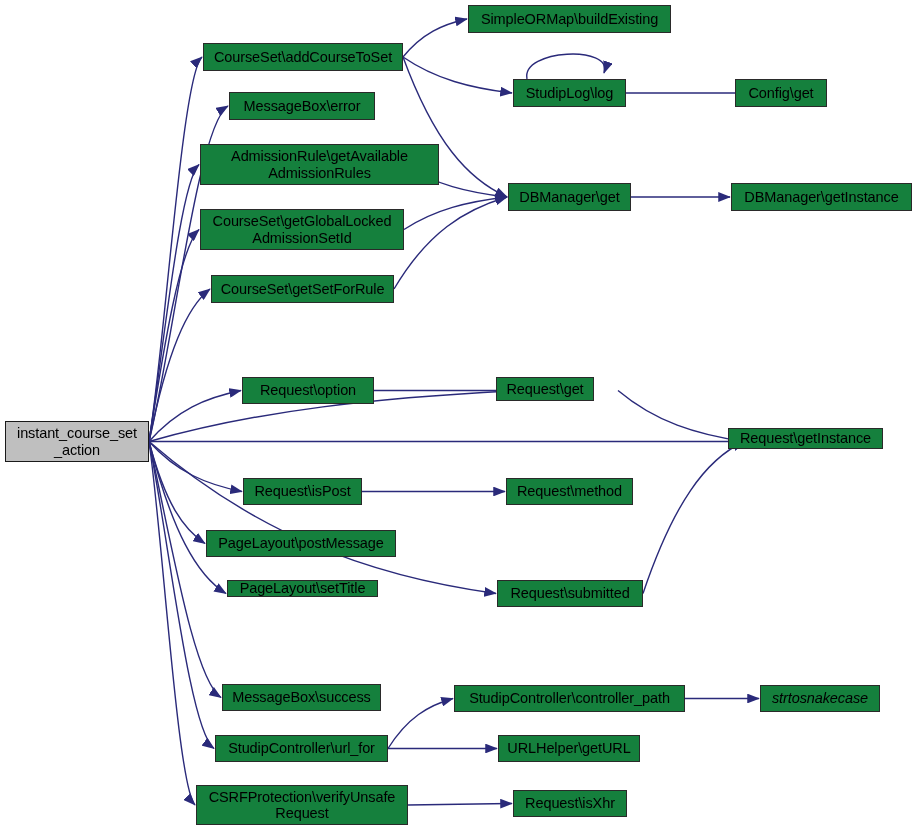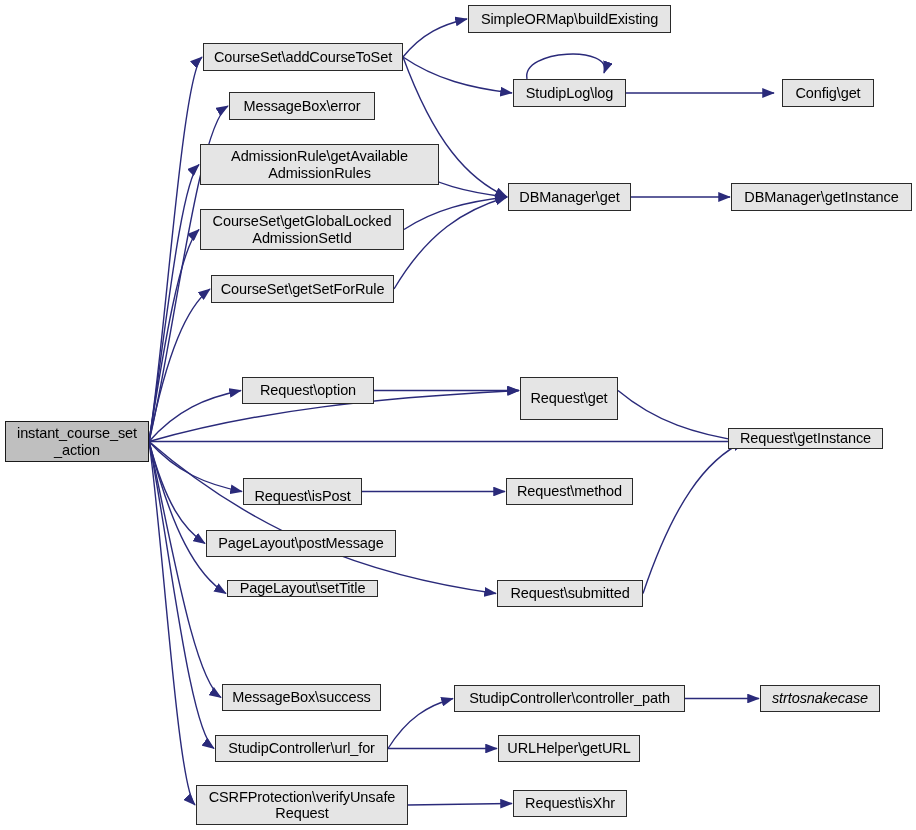--- a/index.html
+++ b/index.html
@@ -20,21 +20,21 @@
     left: 0;
     top: 0;
     width: 916px;
     height: 830px;
     pointer-events: none;
   }
   .node {
     position: absolute;
     box-sizing: border-box;
     border: 1px solid #2a2a2a;
-    background: #e5e5e5;
+    background: #15803d;
     color: #000000;
     display: flex;
     align-items: center;
     justify-content: center;
     text-align: center;
     font-size: 14.5px;
     line-height: 1.12;
     white-space: pre-line;
     letter-spacing: -0.1px;
     z-index: 2;
@@ -92,33 +92,33 @@
         <path d="M685,698.5 L759,698.5" fill="none" stroke="#2a2a7a" stroke-width="1.4" marker-end="url(#arrowhead)"></path>
         <path d="M408,805 L512,803.5" fill="none" stroke="#2a2a7a" stroke-width="1.4" marker-end="url(#arrowhead)"></path>
       </g>
   </svg>
   <div id="node-group">
       <div class="node root" style="left: 5px; top: 421px; width: 144px; height: 41px;"><span class="node-label">instant_course_set
 _action</span></div>
       <div class="node" style="left: 203px; top: 43px; width: 200px; height: 28px;"><span class="node-label">CourseSet\addCourseToSet</span></div>
       <div class="node" style="left: 468px; top: 5px; width: 203px; height: 28px;"><span class="node-label">SimpleORMap\buildExisting</span></div>
       <div class="node" style="left: 513px; top: 79px; width: 113px; height: 28px;"><span class="node-label">StudipLog\log</span></div>
-      <div class="node" style="left: 782px; top: 79px; width: 92px; height: 28px;"><span class="node-label">Config\get</span></div>
+      <div class="node" style="left: 735px; top: 79px; width: 92px; height: 28px;"><span class="node-label">Config\get</span></div>
       <div class="node" style="left: 229px; top: 92px; width: 146px; height: 28px;"><span class="node-label">MessageBox\error</span></div>
       <div class="node" style="left: 200px; top: 144px; width: 239px; height: 41px;"><span class="node-label">AdmissionRule\getAvailable
 AdmissionRules</span></div>
       <div class="node" style="left: 508px; top: 183px; width: 123px; height: 28px;"><span class="node-label">DBManager\get</span></div>
       <div class="node" style="left: 731px; top: 183px; width: 181px; height: 28px;"><span class="node-label">DBManager\getInstance</span></div>
       <div class="node" style="left: 200px; top: 209px; width: 204px; height: 41px;"><span class="node-label">CourseSet\getGlobalLocked
 AdmissionSetId</span></div>
       <div class="node" style="left: 211px; top: 275px; width: 183px; height: 28px;"><span class="node-label">CourseSet\getSetForRule</span></div>
       <div class="node" style="left: 242px; top: 377px; width: 132px; height: 27px;"><span class="node-label">Request\option</span></div>
-      <div class="node" style="left: 520px; top: 377px; width: 98px; height: 43px;"><span class="node-label">Request\get</span></div>
+      <div class="node" style="left: 496px; top: 377px; width: 98px; height: 24px;"><span class="node-label">Request\get</span></div>
       <div class="node" style="left: 728px; top: 428px; width: 155px; height: 21px;"><span class="node-label">Request\getInstance</span></div>
-      <div class="node" style="left: 243px; top: 478px; width: 119px; height: 27px; align-items: flex-end;"><span class="node-label">Request\isPost</span></div>
+      <div class="node" style="left: 243px; top: 478px; width: 119px; height: 27px;"><span class="node-label">Request\isPost</span></div>
       <div class="node" style="left: 506px; top: 478px; width: 127px; height: 27px;"><span class="node-label">Request\method</span></div>
       <div class="node" style="left: 206px; top: 530px; width: 190px; height: 27px;"><span class="node-label">PageLayout\postMessage</span></div>
       <div class="node" style="left: 227px; top: 580px; width: 151px; height: 17px;"><span class="node-label">PageLayout\setTitle</span></div>
       <div class="node" style="left: 497px; top: 580px; width: 146px; height: 27px;"><span class="node-label">Request\submitted</span></div>
       <div class="node" style="left: 222px; top: 684px; width: 159px; height: 27px;"><span class="node-label">MessageBox\success</span></div>
       <div class="node" style="left: 454px; top: 685px; width: 231px; height: 27px;"><span class="node-label">StudipController\controller_path</span></div>
       <div class="node" style="left: 760px; top: 685px; width: 120px; height: 27px; font-style: italic;"><span class="node-label">strtosnakecase</span></div>
       <div class="node" style="left: 215px; top: 735px; width: 173px; height: 27px;"><span class="node-label">StudipController\url_for</span></div>
       <div class="node" style="left: 498px; top: 735px; width: 142px; height: 27px;"><span class="node-label">URLHelper\getURL</span></div>
       <div class="node" style="left: 196px; top: 785px; width: 212px; height: 40px;"><span class="node-label">CSRFProtection\verifyUnsafe

